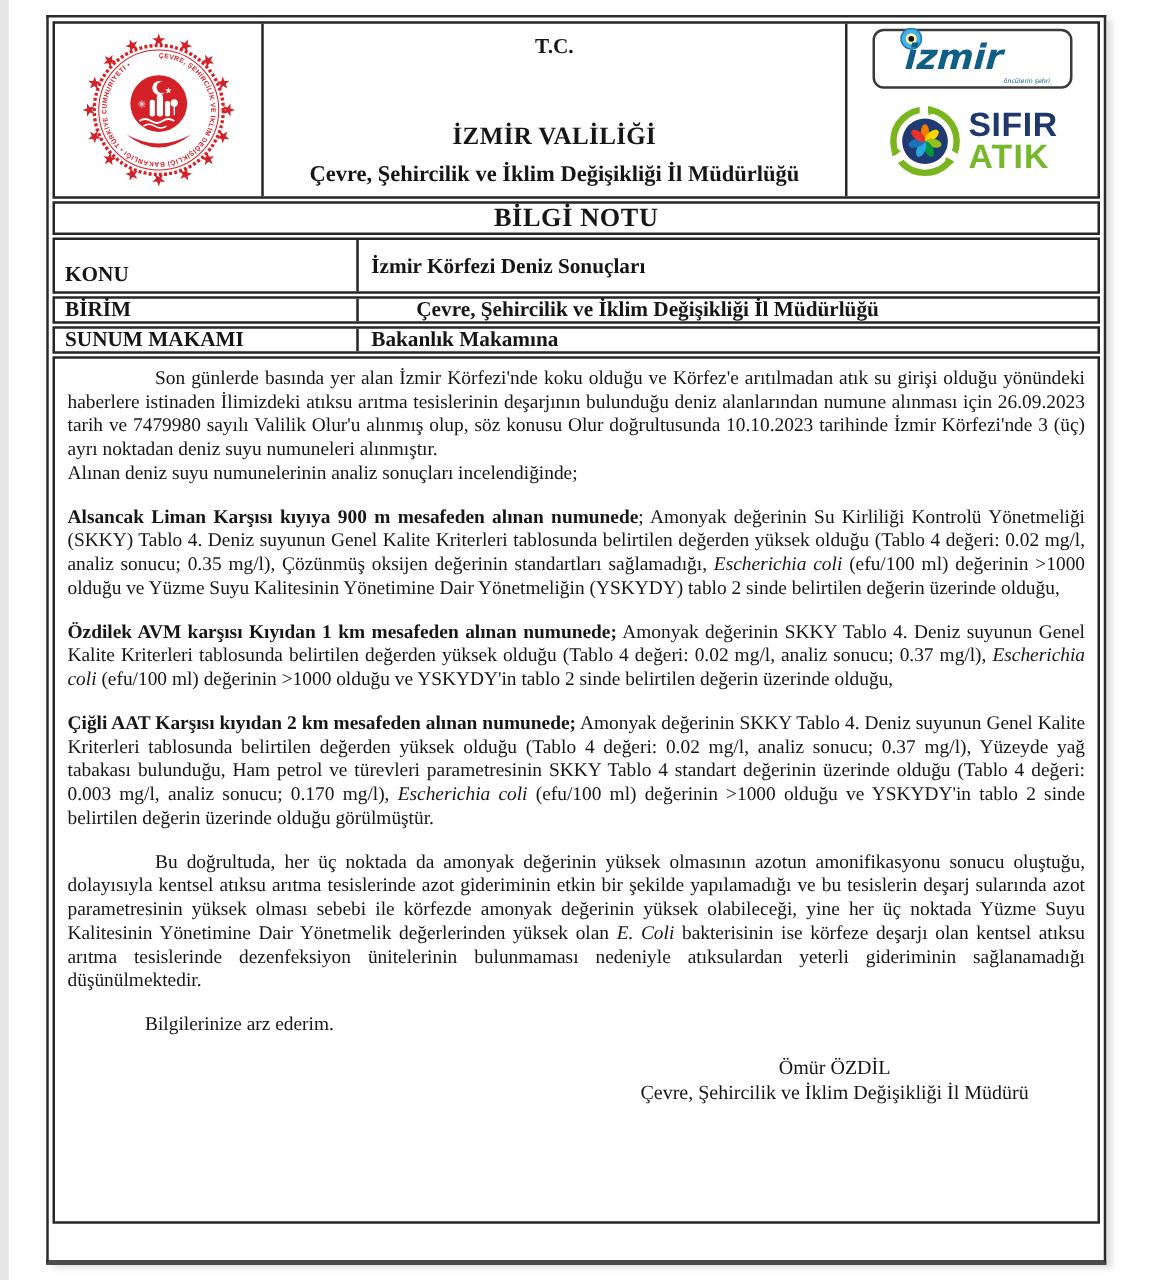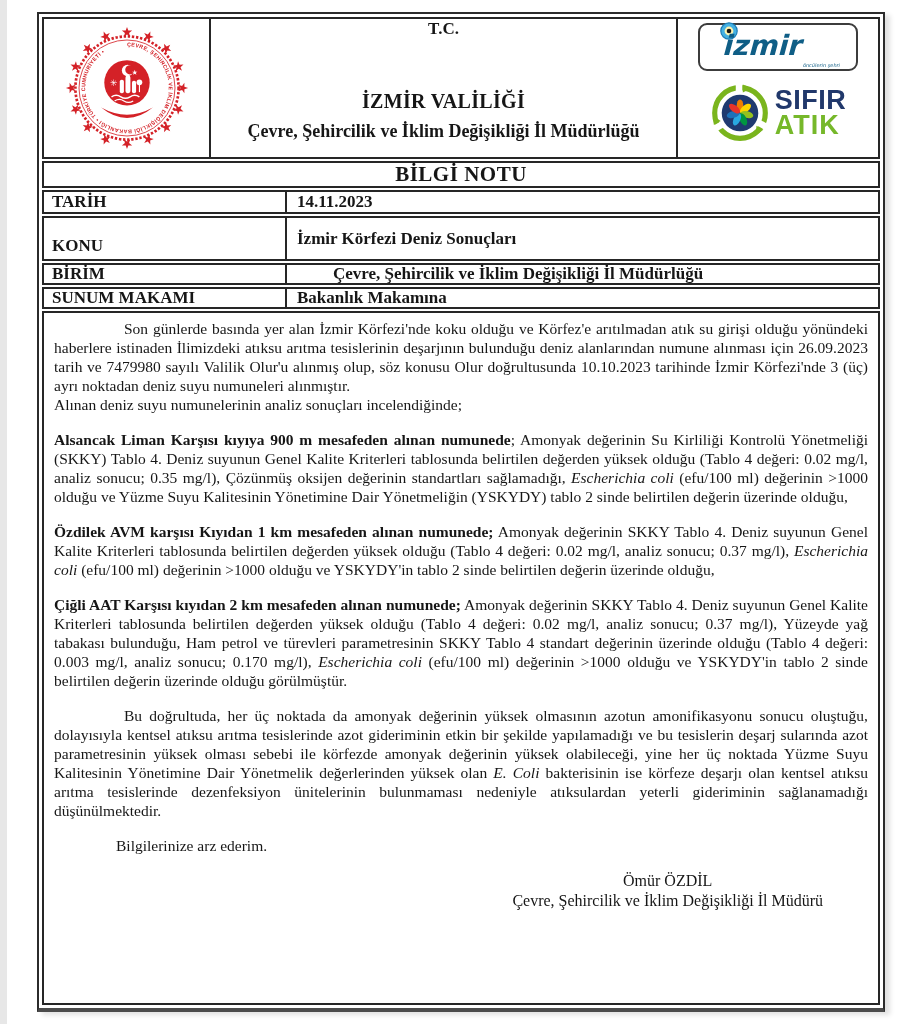--- a/index.html
+++ b/index.html
@@ -10,21 +10,21 @@
   .scan-edge{position:absolute;left:0;top:0;width:7px;height:1024px;background:#e7e7e7;}
   .doc-frame{
     position:absolute;left:37px;top:12px;width:848px;height:1000px;box-sizing:border-box;
     border:2px solid #2b2b2b;border-bottom:4px solid #4b4b4b;background:#fff;
     padding:3px;box-shadow:5px 3px 5px rgba(0,0,0,0.12);
   }
   .sec{border:2px solid #262626;box-sizing:border-box;margin-bottom:2px;background:#fff;}
   
   .sec-header{height:142px;display:flex;}
   .cell-emblem{width:165px;border-right:2px solid #262626;display:flex;align-items:center;justify-content:center;}
-  .cell-org{flex:1;border-right:2px solid #262626;display:flex;flex-direction:column;align-items:center;justify-content:flex-start;text-align:center;}
+  .cell-org{flex:1;border-right:2px solid #262626;display:flex;flex-direction:column;align-items:center;justify-content:center;text-align:center;}
   .org-l1{font-weight:bold;font-size:17px;margin-bottom:8px;}
   .org-l2{font-weight:bold;font-size:20px;margin-bottom:8px;letter-spacing:0.3px;margin-top:43px;}
   .org-l3{font-weight:bold;font-size:18px;}
   .cell-logos{width:200px;display:flex;flex-direction:column;align-items:center;padding-top:4px;}
   
   .izmir-box{width:156px;height:44px;border:2px solid #3c3c3c;border-radius:9px;position:relative;background:#fff;}
   .izmir-word{
     position:absolute;left:24px;top:7px;font-family:"DejaVu Sans",sans-serif;
     font-style:italic;font-weight:bold;font-size:28px;color:#0f5e86;
     transform:skewX(-4deg);letter-spacing:0px;line-height:1;
@@ -162,24 +162,20 @@
           <div class="sifir-l1">SIFIR</div>
           <div class="sifir-l2">ATIK</div>
         </div>
       </div>
     </div>
   </div>
 
   <div class="sec sec-title">BİLGİ NOTU</div>
 
   <div>
-    <div class="sec row row-tarih">
-      <div class="lbl">TARİH</div>
-      <div class="val">14.11.2023</div>
-    </div>
     <div class="sec row row-konu">
       <div class="lbl">KONU</div>
       <div class="val">İzmir Körfezi Deniz Sonuçları</div>
     </div>
     <div class="sec row row-birim">
       <div class="lbl">BİRİM</div>
       <div class="val">Çevre, Şehircilik ve İklim Değişikliği İl Müdürlüğü</div>
     </div>
     <div class="sec row row-sunum">
       <div class="lbl">SUNUM MAKAMI</div>

